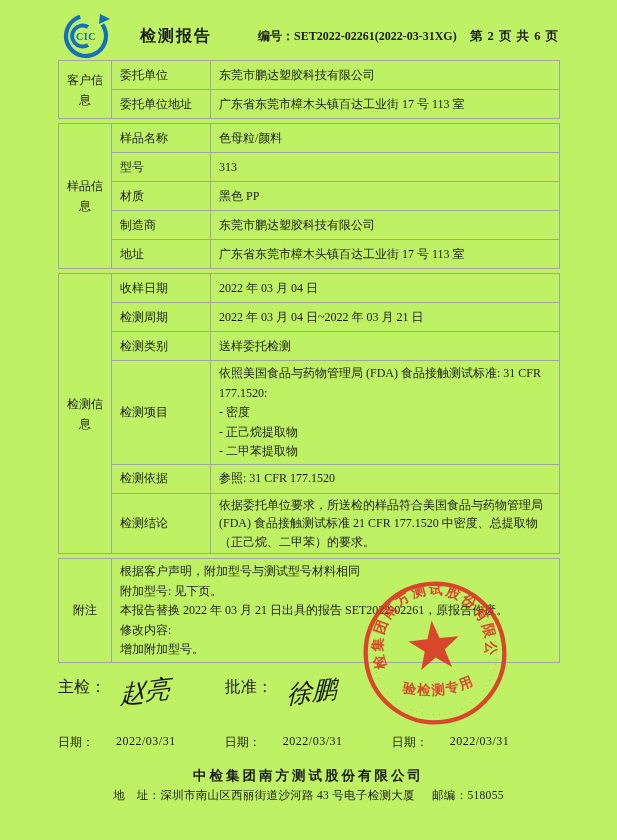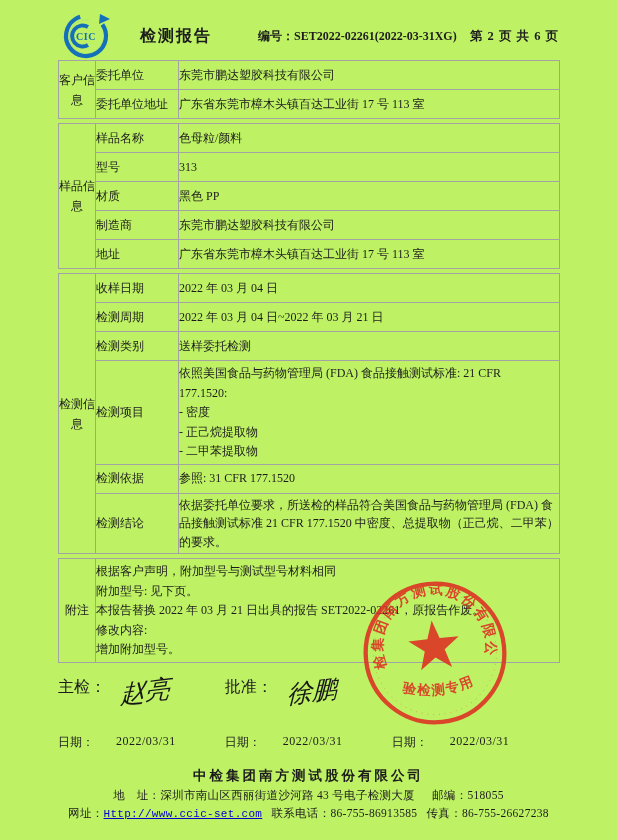--- a/index.html
+++ b/index.html
@@ -24,21 +24,21 @@
   .hdr-no{font-size:12px;font-weight:bold;margin-left:46px;}
   .hdr-page{font-size:12.5px;font-weight:bold;margin-left:auto;letter-spacing:1px;}
   
   table.rpt{
     border-collapse:collapse;table-layout:fixed;
     width:502px;margin:0 0 4px 58px;
   }
   table.rpt td{
     border:1px solid #a3a3a3;
     font-size:12px;
-    padding:2px 0;
+    padding:2px 8px;
     vertical-align:middle;
     word-break:break-all;
   }
   td.gcell{width:36px;text-align:center;padding:2px 6px;line-height:20px;}
   td.fcell{width:82px;}
   .row-s td{height:24px;}
   .ml{line-height:18.5px;}
   .ml div{margin:1px 0;}
   table.rpt.first{margin-top:4px;}
   
@@ -147,21 +147,21 @@
       <td class="fcell">检测周期</td>
       <td>2022 年 03 月 04 日~2022 年 03 月 21 日</td>
     </tr>
     <tr class="row-s">
       <td class="fcell">检测类别</td>
       <td>送样委托检测</td>
     </tr>
     <tr>
       <td class="fcell">检测项目</td>
       <td class="ml">
-        <div>依照美国食品与药物管理局 (FDA) 食品接触测试标准: 21 CFR</div>
+        <div>依照美国食品与药物管理局 (FDA) 食品接触测试标准: 31 CFR</div>
         <div>177.1520:</div>
         <div>- 密度</div>
         <div>- 正己烷提取物</div>
         <div>- 二甲苯提取物</div>
       </td>
     </tr>
     <tr class="row-s">
       <td class="fcell">检测依据</td>
       <td>参照: 31 CFR 177.1520</td>
     </tr>
@@ -211,25 +211,20 @@
       <span>日期：</span>
       <span class="date-val">2022/03/31</span>
     </div>
   </div>
 
   <div class="footer">
     <div class="f-company">中检集团南方测试股份有限公司</div>
     <div class="f-line">
       <span>地　址：</span><span>深圳市南山区西丽街道沙河路 43 号电子检测大厦</span>
       <span style="margin-left:14px;text-align:right;">邮编：</span><span>518055</span>
-    </div>
-    <div class="f-line">
-      <span>网址：</span><a href="#" class="f-link">Http://www.ccic-set.com</a>
-      <span style="margin-left:6px;">联系电话：</span><span>86-755-86913585</span>
-      <span style="margin-left:6px;">传真：</span><span>86-755-26627238</span>
     </div>
   </div>
 
   <svg class="stamp" viewBox="0 0 160 160">
     <defs>
       <path id="ringPath" d="M 30.9,95.1 A 54 54 0 1 1 129.1,95.1"></path>
       <path id="subPath" d="M 36,114 Q 80,132 124,114"></path>
     </defs>
     <circle cx="80" cy="80" r="72" fill="none" stroke="#dd2f23" stroke-width="4.5"></circle>
     <circle cx="80" cy="80" r="64" fill="none" stroke="#dd2f23" stroke-width="0.6" stroke-dasharray="1 5" opacity="0.7"></circle>

